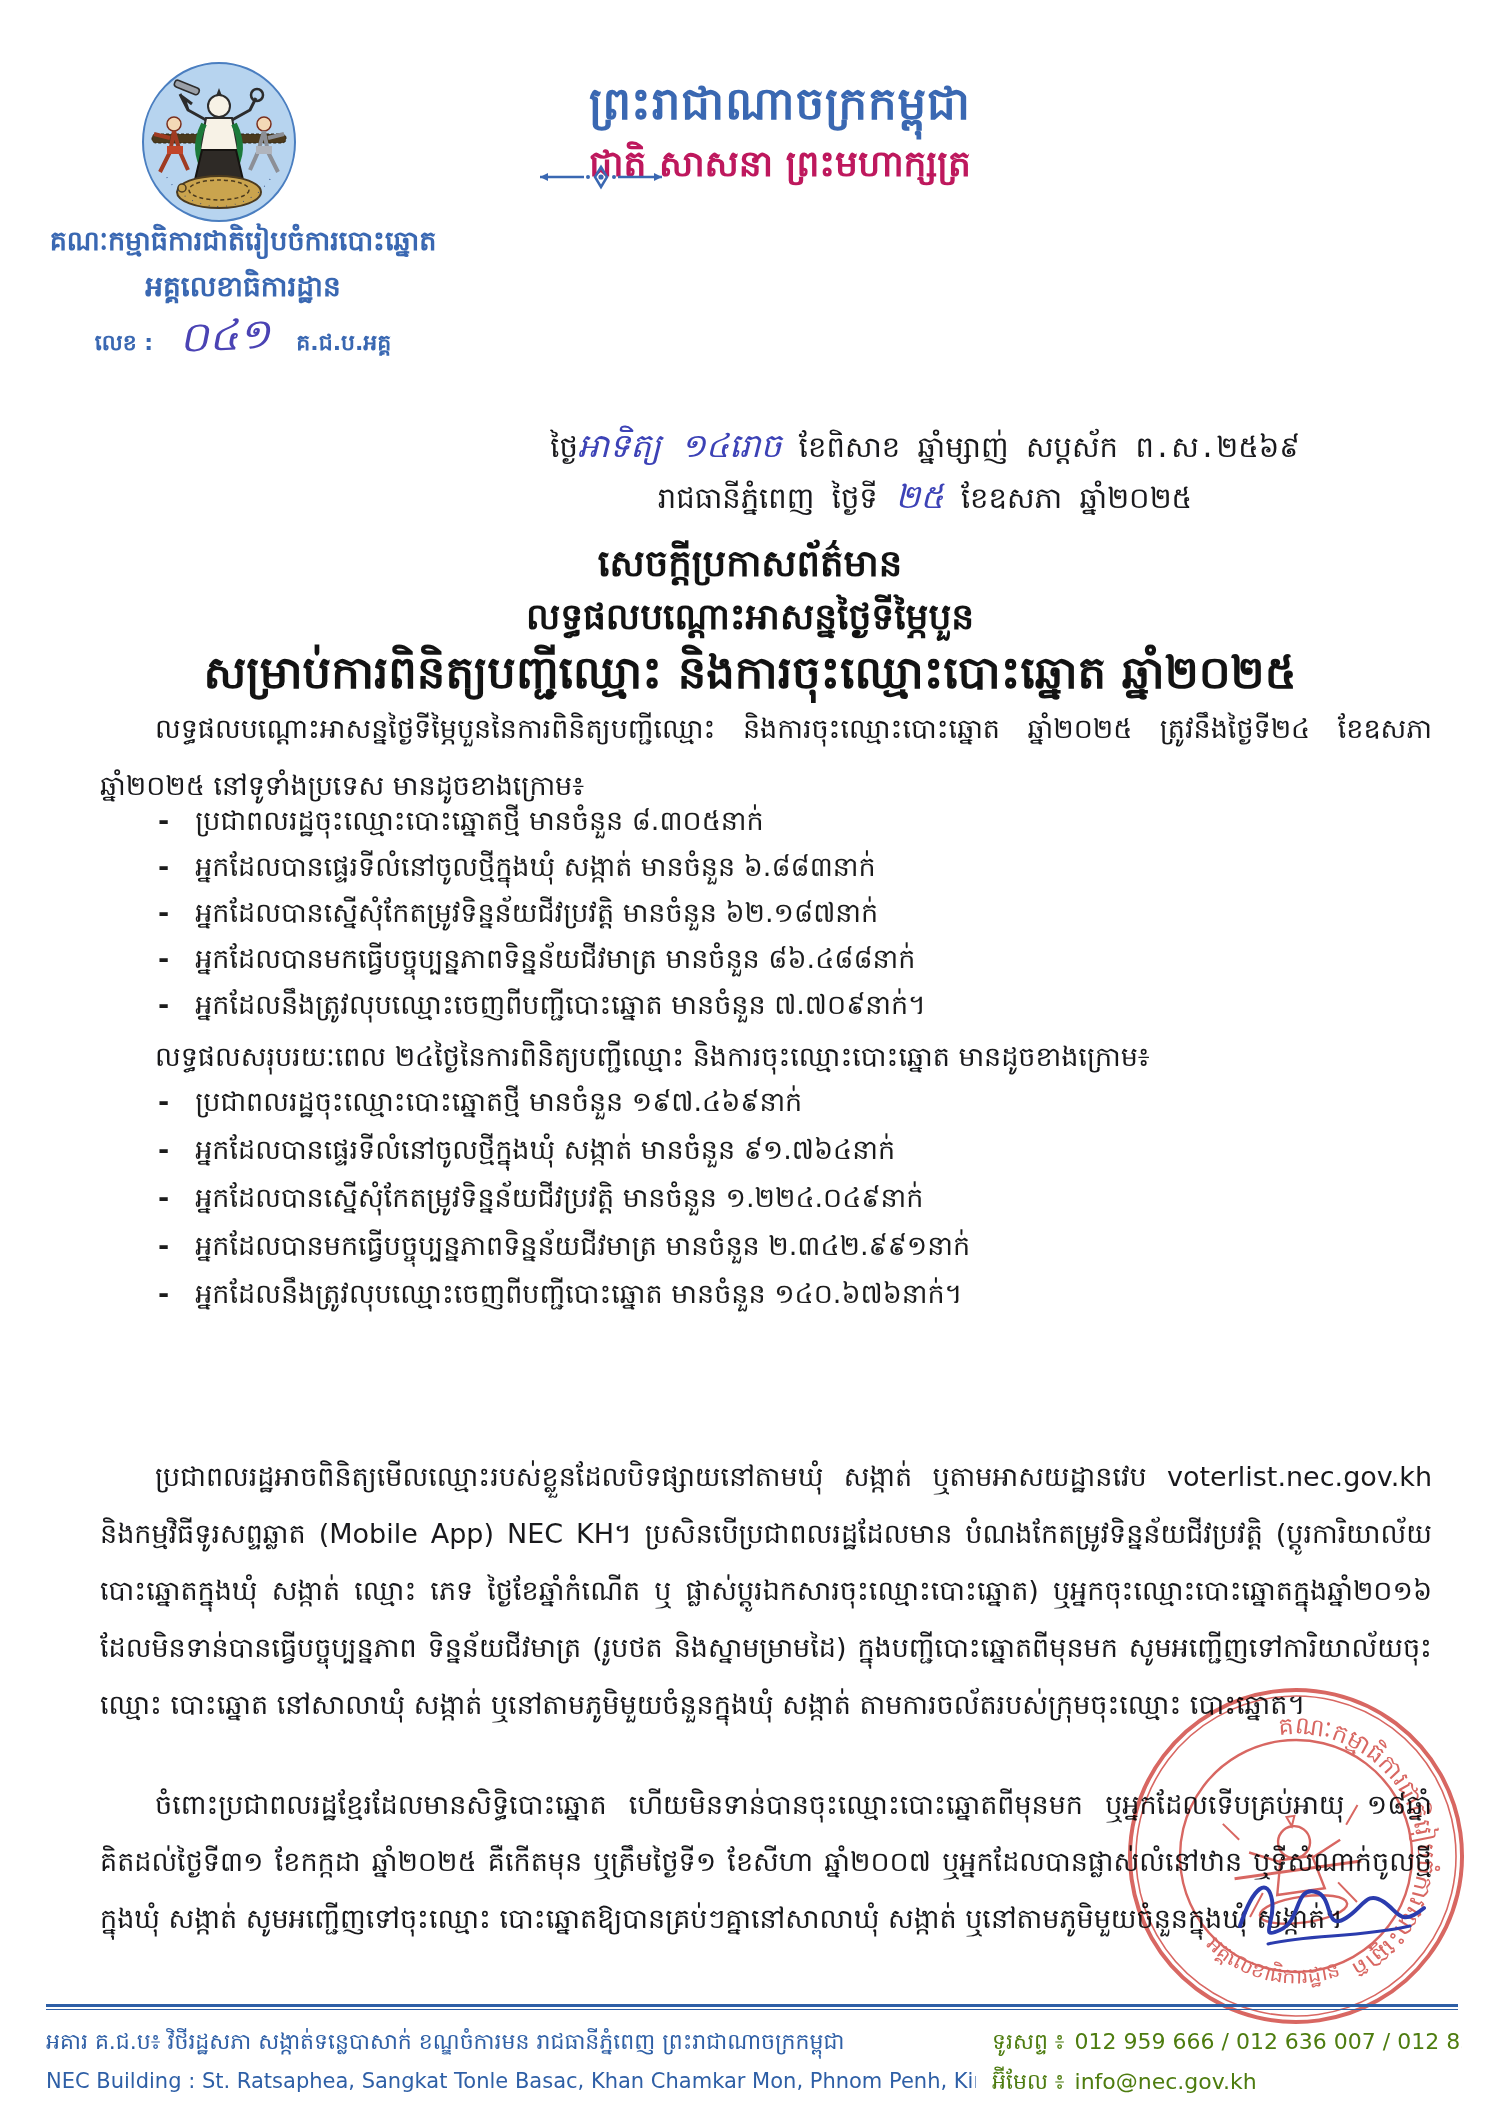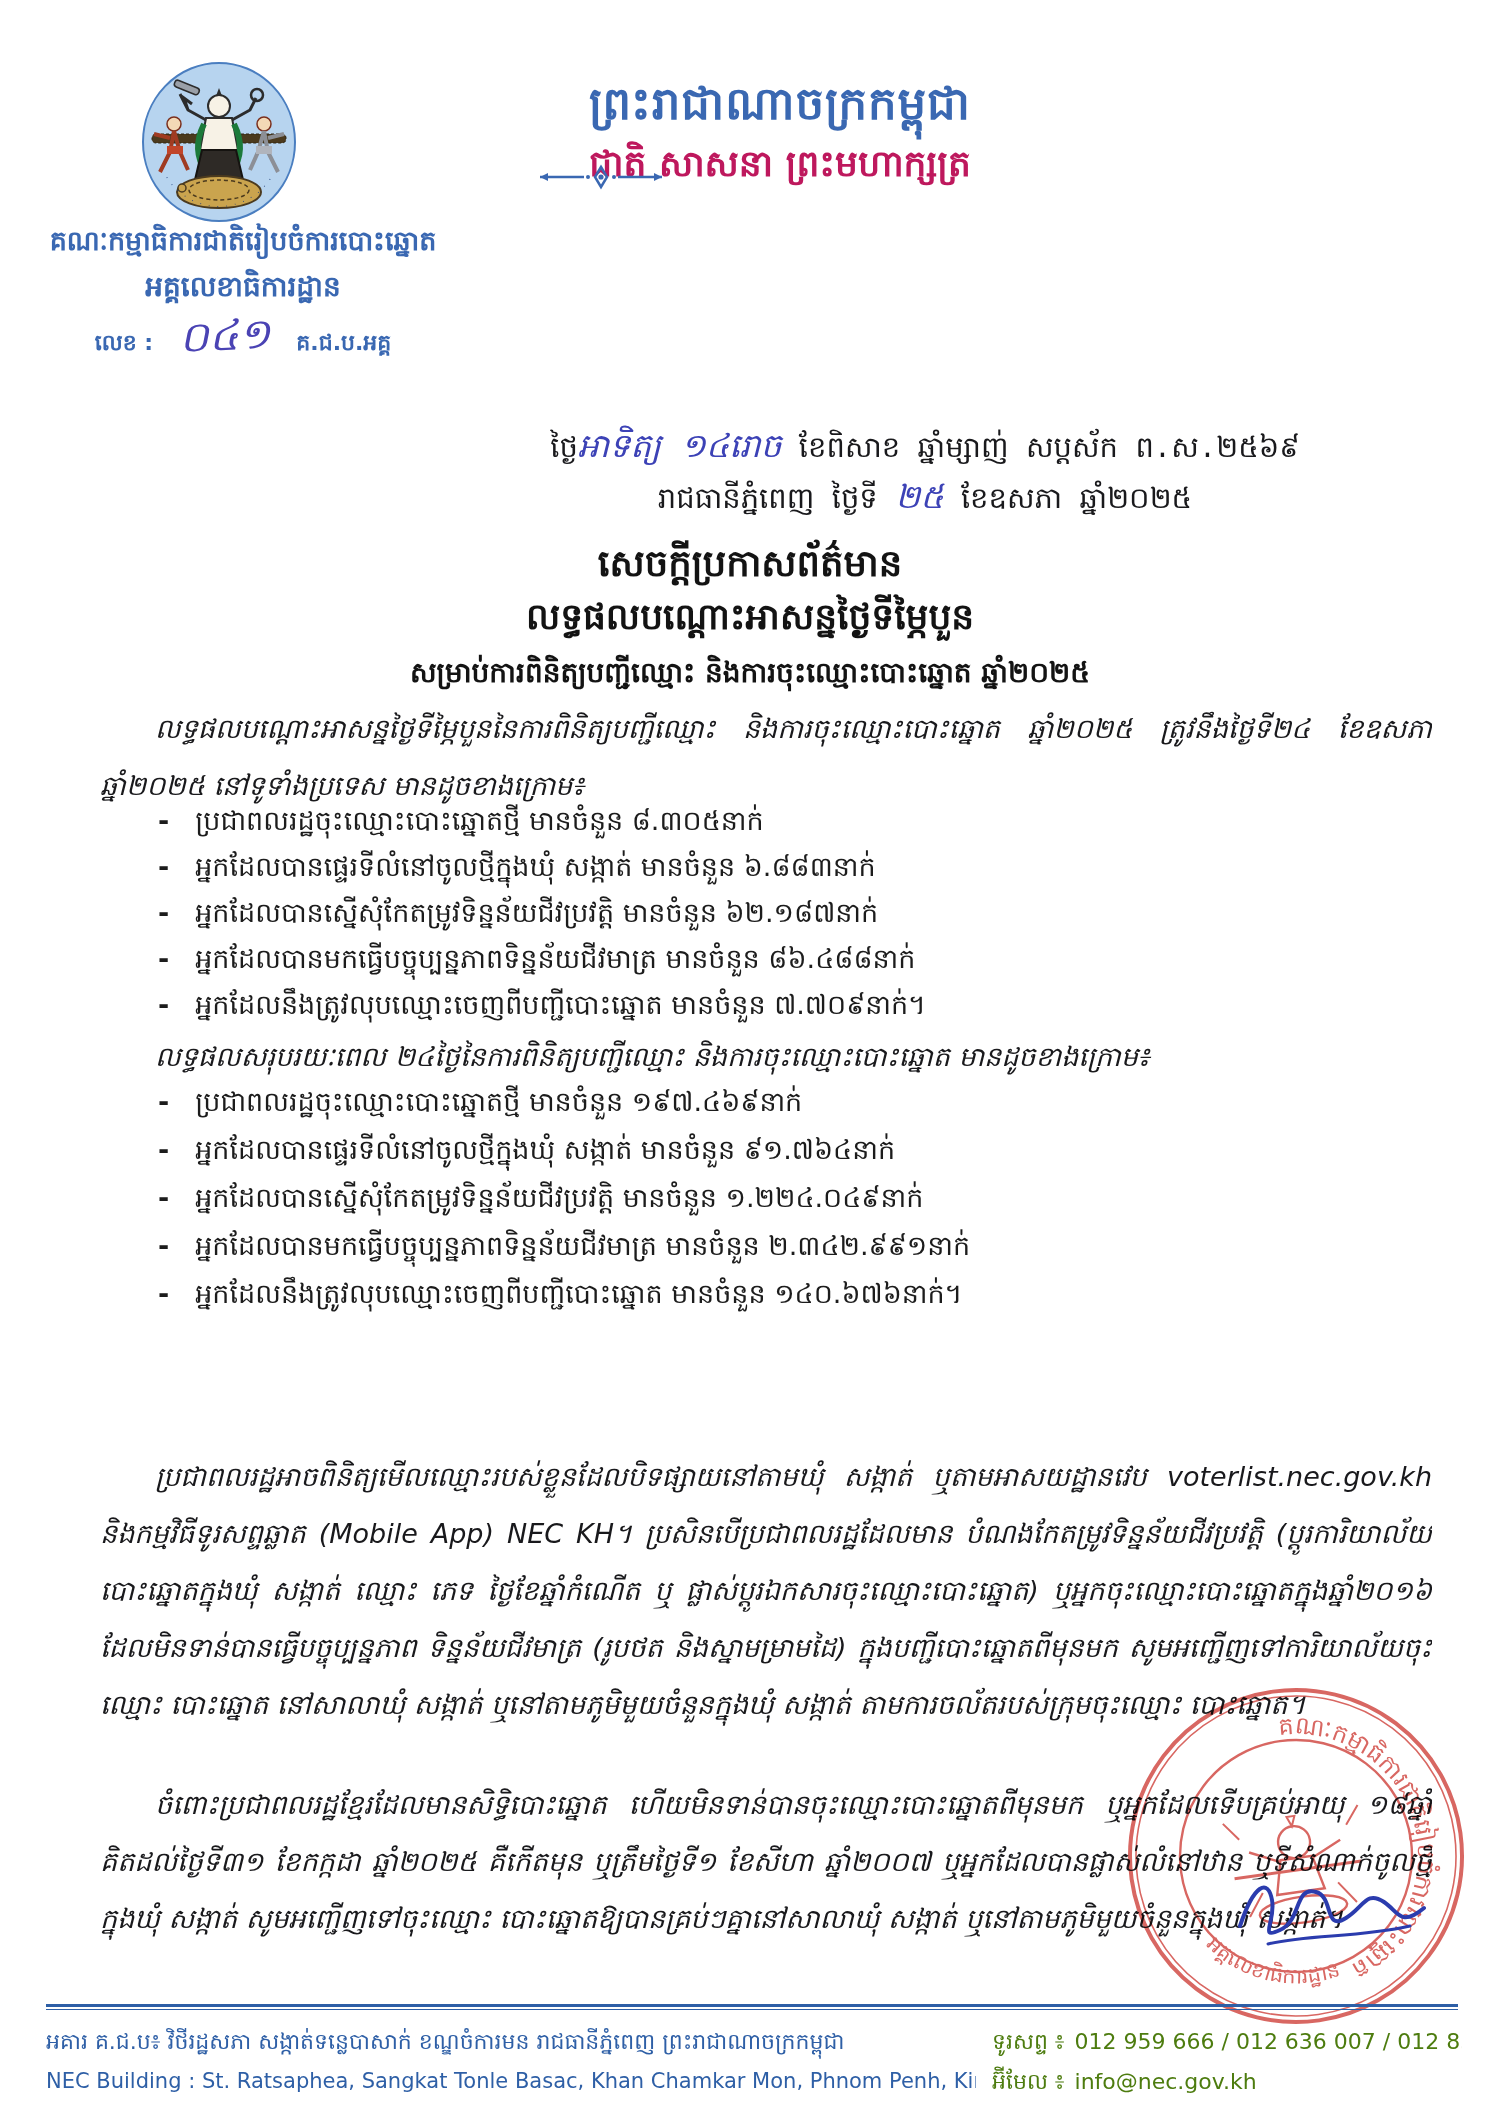--- a/index.html
+++ b/index.html
@@ -25,25 +25,25 @@
 
   
   .date-block { position:absolute; left:430px; top:424px; width:990px; text-align:center;font-family:Liberation Mono, monospace; }
   .date-line { font-size:29px; line-height:50px; color:#19191c; white-space:nowrap; }
   .hand { color:#3c42b6; font-style:italic; font-size:33px; }
 
   
   .title-block { position:absolute; left:85px; top:538px; width:1330px; text-align:center; color:#131313; }
   .title-l1 { font-size:37px; font-weight:bold; line-height:52px; }
   .title-l2 { font-size:36px; font-weight:bold; line-height:54px; }
-  .title-l3 { font-size:28px; font-weight:bold; line-height:58px; }
+  .title-l3 { font-size:45px; font-weight:bold; line-height:58px; }
 
   
   .para { position:absolute; left:100px; width:1332px; font-size:27px; line-height:57px;
-          text-align:justify; text-indent:55px; overflow:hidden; overflow-wrap:anywhere; color:#19191c;font-style:italic; }
+          text-align:justify; text-indent:55px; overflow:hidden; overflow-wrap:anywhere; color:#19191c; }
   .p1 { top:700px;  height:118px; }
   .p2 { top:1028px; height:52px; text-indent:55px; }
   .p3 { top:1302px; height:160px; }
   .p4 { top:1448px; height:328px; }
   .p5 { top:1776px; height:212px; }
 
   .blist { position:absolute; left:158px; width:1274px; list-style:none; overflow:hidden; }
   .list1 { top:798px;  height:232px; }
   .list2 { top:1078px; height:240px; }
   .blist li { display:flex; gap:26px; font-size:27px; line-height:46px; height:46px;

